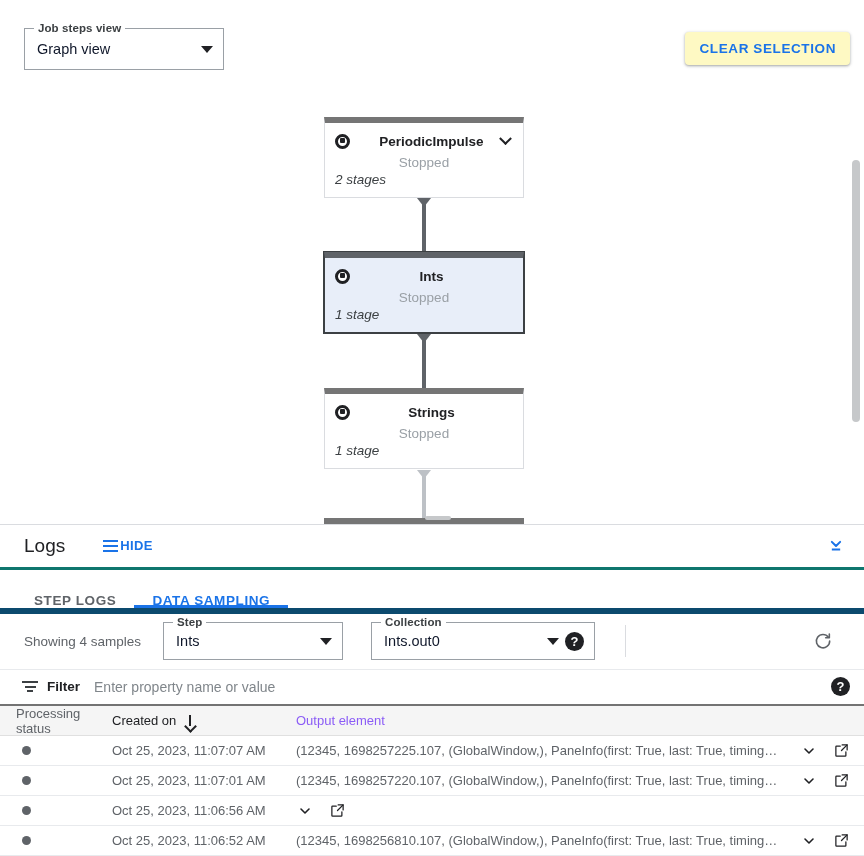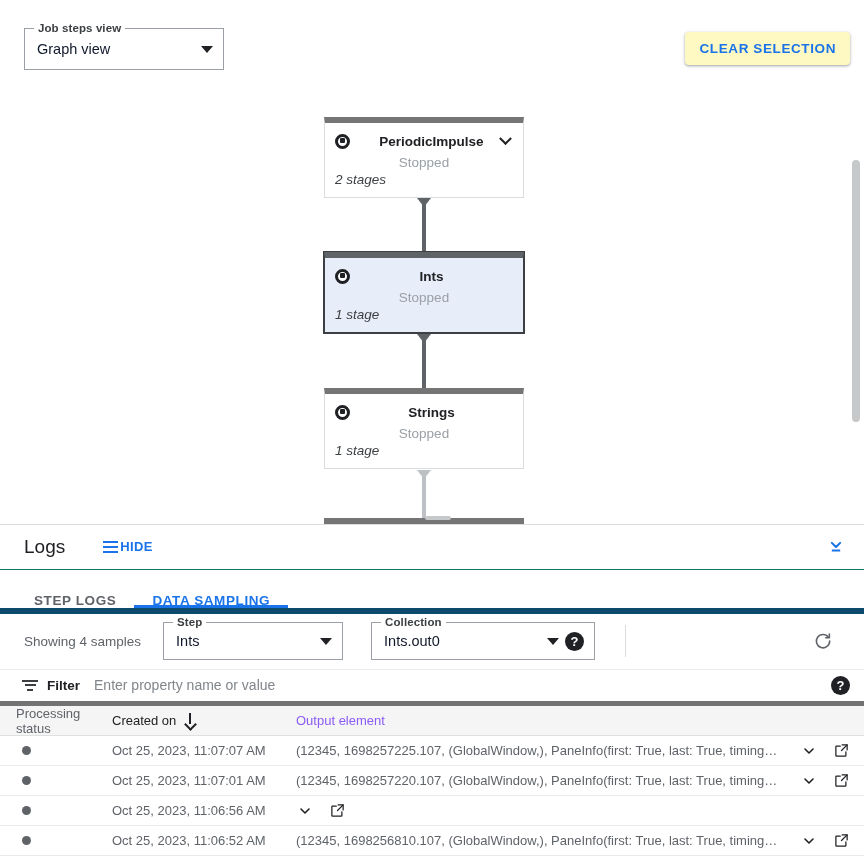--- a/index.html
+++ b/index.html
@@ -179,21 +179,21 @@
     width: 26px; height: 4px;
     border-radius: 2px;
     background: #c6c8ca;
   }
 
   
   .logs-header {
     height: 46px;
     display: flex; align-items: center;
     padding: 0 14px 0 24px;
-    border-bottom: 1px solid #0f766e;
+    border-bottom: 3px solid #0f766e;
     background: #ffffff;
   }
   .logs-title { font-size: 19px; color: #202124; }
   .hide-btn {
     margin-left: 38px;
     display: flex; align-items: center; gap: 2px;
     color: #1a73e8;
     font-size: 13px;
     font-weight: bold;
     letter-spacing: .4px;
@@ -258,21 +258,21 @@
     position: absolute; right: 26px;
     width: 30px; height: 30px;
     background: none; border: none; cursor: pointer;
     display: flex; align-items: center; justify-content: center;
   }
 
   .filter-row {
     height: 37px;
     display: flex; align-items: center;
     padding: 0 14px 0 22px;
-    border-bottom: 5px solid #737373;
+    border-bottom: 2px solid #737373;
   }
   .filter-icon { width: 16px; height: 11px; display: flex; flex-direction: column; justify-content: space-between; margin-right: 9px; }
   .filter-icon i { display: block; height: 2px; background: #3c4043; }
   .filter-icon i:nth-child(1) { width: 16px; }
   .filter-icon i:nth-child(2) { width: 11px; margin-left: 2.5px; }
   .filter-icon i:nth-child(3) { width: 6px; margin-left: 5px; }
   .filter-label { font-size: 13.5px; font-weight: bold; color: #202124; margin-right: 14px; }
   .filter-input {
     flex: 1;
     border: none; outline: none;
@@ -292,21 +292,21 @@
 
   
   .tbl-head {
     height: 30px;
     display: flex; align-items: center;
     background: #f5f5f5;
     border-bottom: 1px solid #e0e0e0;
     font-size: 13px;
   }
   .col-status { width: 112px; padding-left: 16px; color: #5f6368; }
-  .col-created { width: 184px; color: #202124; display: flex; align-items: flex-start; gap: 8px; cursor: pointer; }
+  .col-created { width: 184px; color: #202124; display: flex; align-items: flex-end; gap: 8px; cursor: pointer; }
   .col-output { flex: 1; color: #8b5cf6; }
   .sort-arrow { display: inline-block; width: 12px; height: 13px; position: relative; }
   .sort-arrow::before { content: ""; position: absolute; left: 5px; top: 0; width: 2px; height: 11px; background: #202124; }
   .sort-arrow::after {
     content: ""; position: absolute; left: 1.5px; top: 7px;
     width: 7px; height: 7px;
     border-right: 2px solid #202124; border-bottom: 2px solid #202124;
     transform: rotate(45deg);
   }
 

